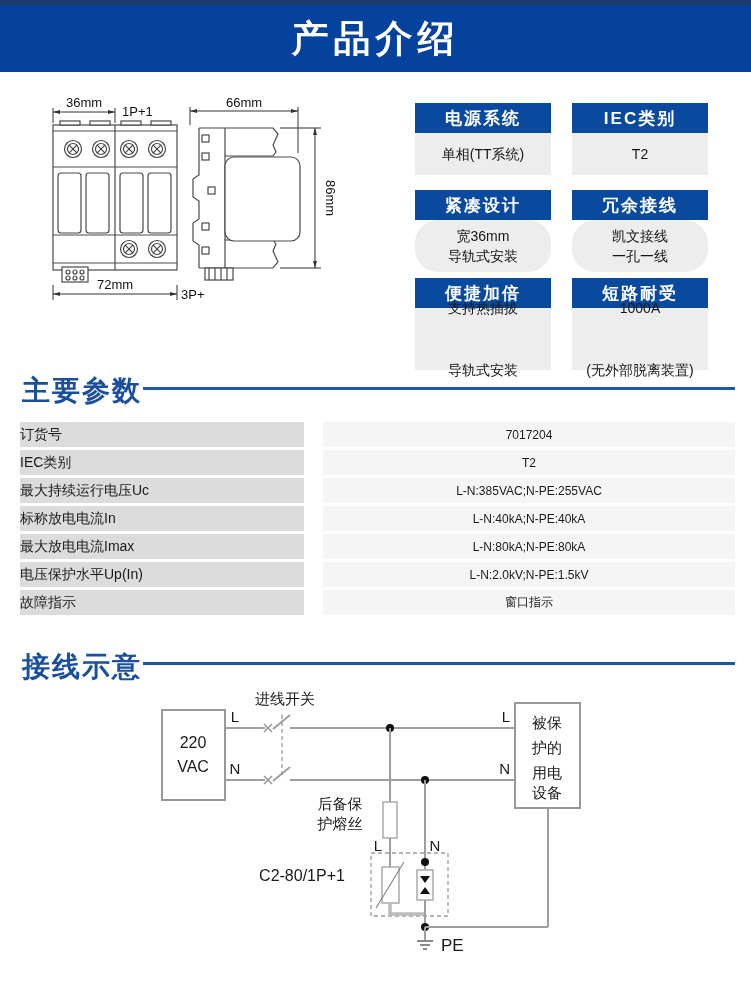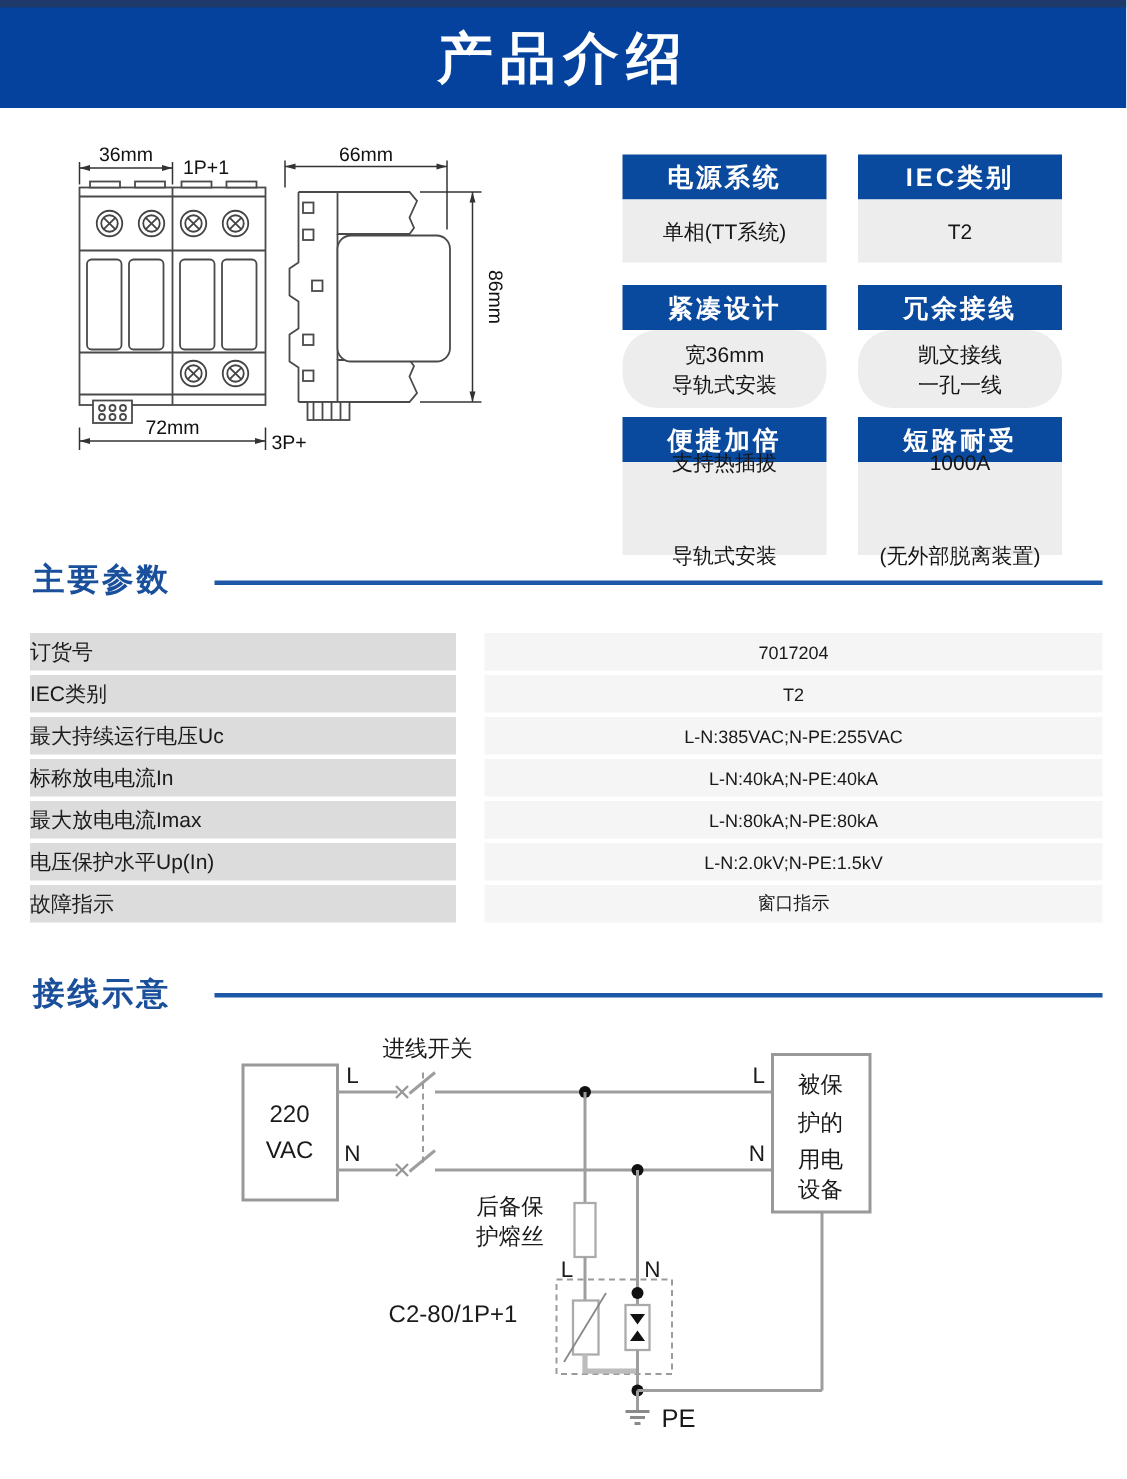--- a/index.html
+++ b/index.html
@@ -15,21 +15,21 @@
 
   
   .fbox{position:absolute;width:136px;}
   .fbox .fb-head{height:30px;background:#0a4a9e;color:#fff;font-size:17px;font-weight:bold;
                  letter-spacing:2px;display:flex;align-items:center;justify-content:center;}
   .fbox .fb-body{background:#ededed;color:#161616;font-size:14px;line-height:20px;
                  display:flex;flex-direction:column;align-items:center;justify-content:center;text-align:center;}
   .r1 .fb-body{height:42px;} .r2 .fb-body{height:52px;border-radius:23px;} .r3 .fb-body{height:62px;gap:42px;}
 
   
-  .sec-title{position:absolute;left:22px;color:#1a4f9c;font-size:21px;font-weight:bold;letter-spacing:2px;}
+  .sec-title{position:absolute;left:22px;color:#1a4f9c;font-size:28px;font-weight:bold;letter-spacing:2px;}
   .sec-rule{position:absolute;height:3px;background:#1d57a8;}
 
   
   .ptable{position:absolute;left:20px;top:422px;width:715px;}
   .prow{display:grid;grid-template-columns:284px 19px 1fr;margin-bottom:3px;height:25px;}
   .pl{background:#dcdcdc;font-size:14px;display:flex;align-items:center;}
   .pv{grid-column:3;background:#f5f5f5;font-size:12px;display:flex;align-items:center;justify-content:center;}
 
   
   svg .ln{stroke:#4a4a4a;stroke-width:1.2;fill:none;}

